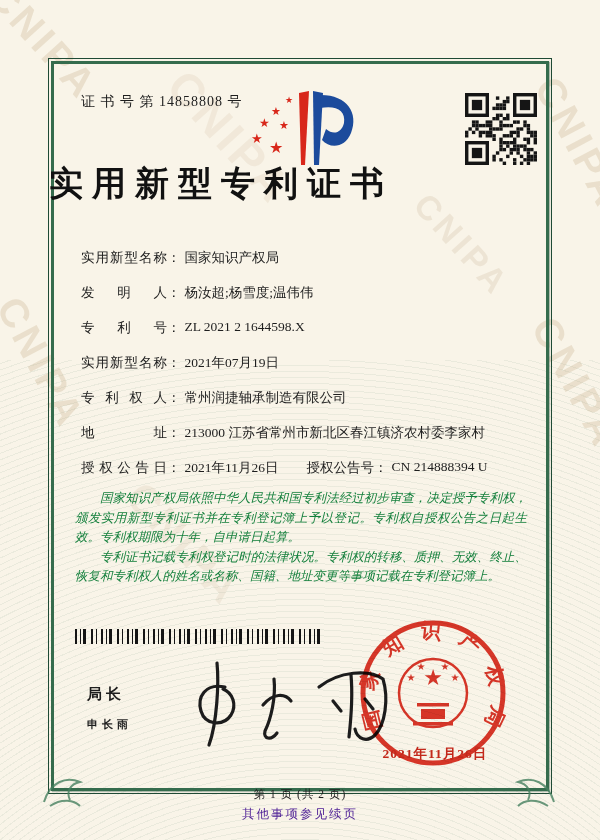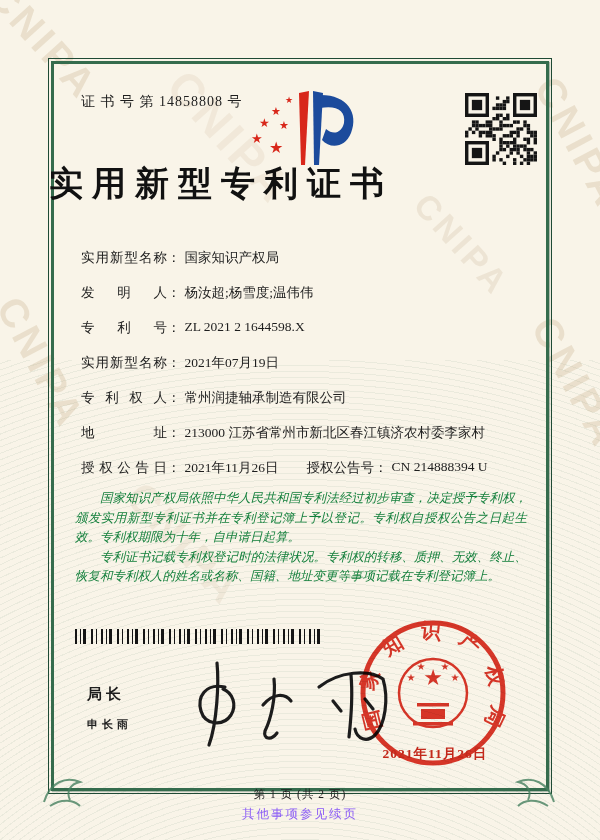--- a/index.html
+++ b/index.html
@@ -47,21 +47,21 @@
   .sig-title{left:38px;top:626px;font-size:15px;font-weight:bold;letter-spacing:4px;}
   .sig-name{left:38px;top:658px;font-size:11px;font-weight:bold;letter-spacing:4px;}
   .sig-script{left:130px;top:594px;}
 
   .page-no{left:0;right:0;top:728px;text-align:center;font-size:11.5px;letter-spacing:1px;}
 
   .seal{left:306px;top:556px;opacity:0.92;mix-blend-mode:multiply;}
   .seal-date{left:298px;top:686px;width:176px;text-align:center;color:#c3281b;
              font-size:13.5px;font-weight:bold;letter-spacing:1px;z-index:5;}
 
-  .note{position:absolute;left:0;right:0;top:806px;text-align:center;font-size:12.5px;letter-spacing:2px;color:#8b5cf6;}
+  .note{position:absolute;left:0;right:0;top:806px;text-align:center;font-size:12.5px;letter-spacing:2px;color:#4c1d95;}
   .orn{position:absolute;pointer-events:none;}
 </style>
 </head>
 <body>
 
 <div class="page">
   <div class="waves"></div>
 
   <span class="wm wm1">CNIPA</span>
   <span class="wm wm2">CNIPA</span>

